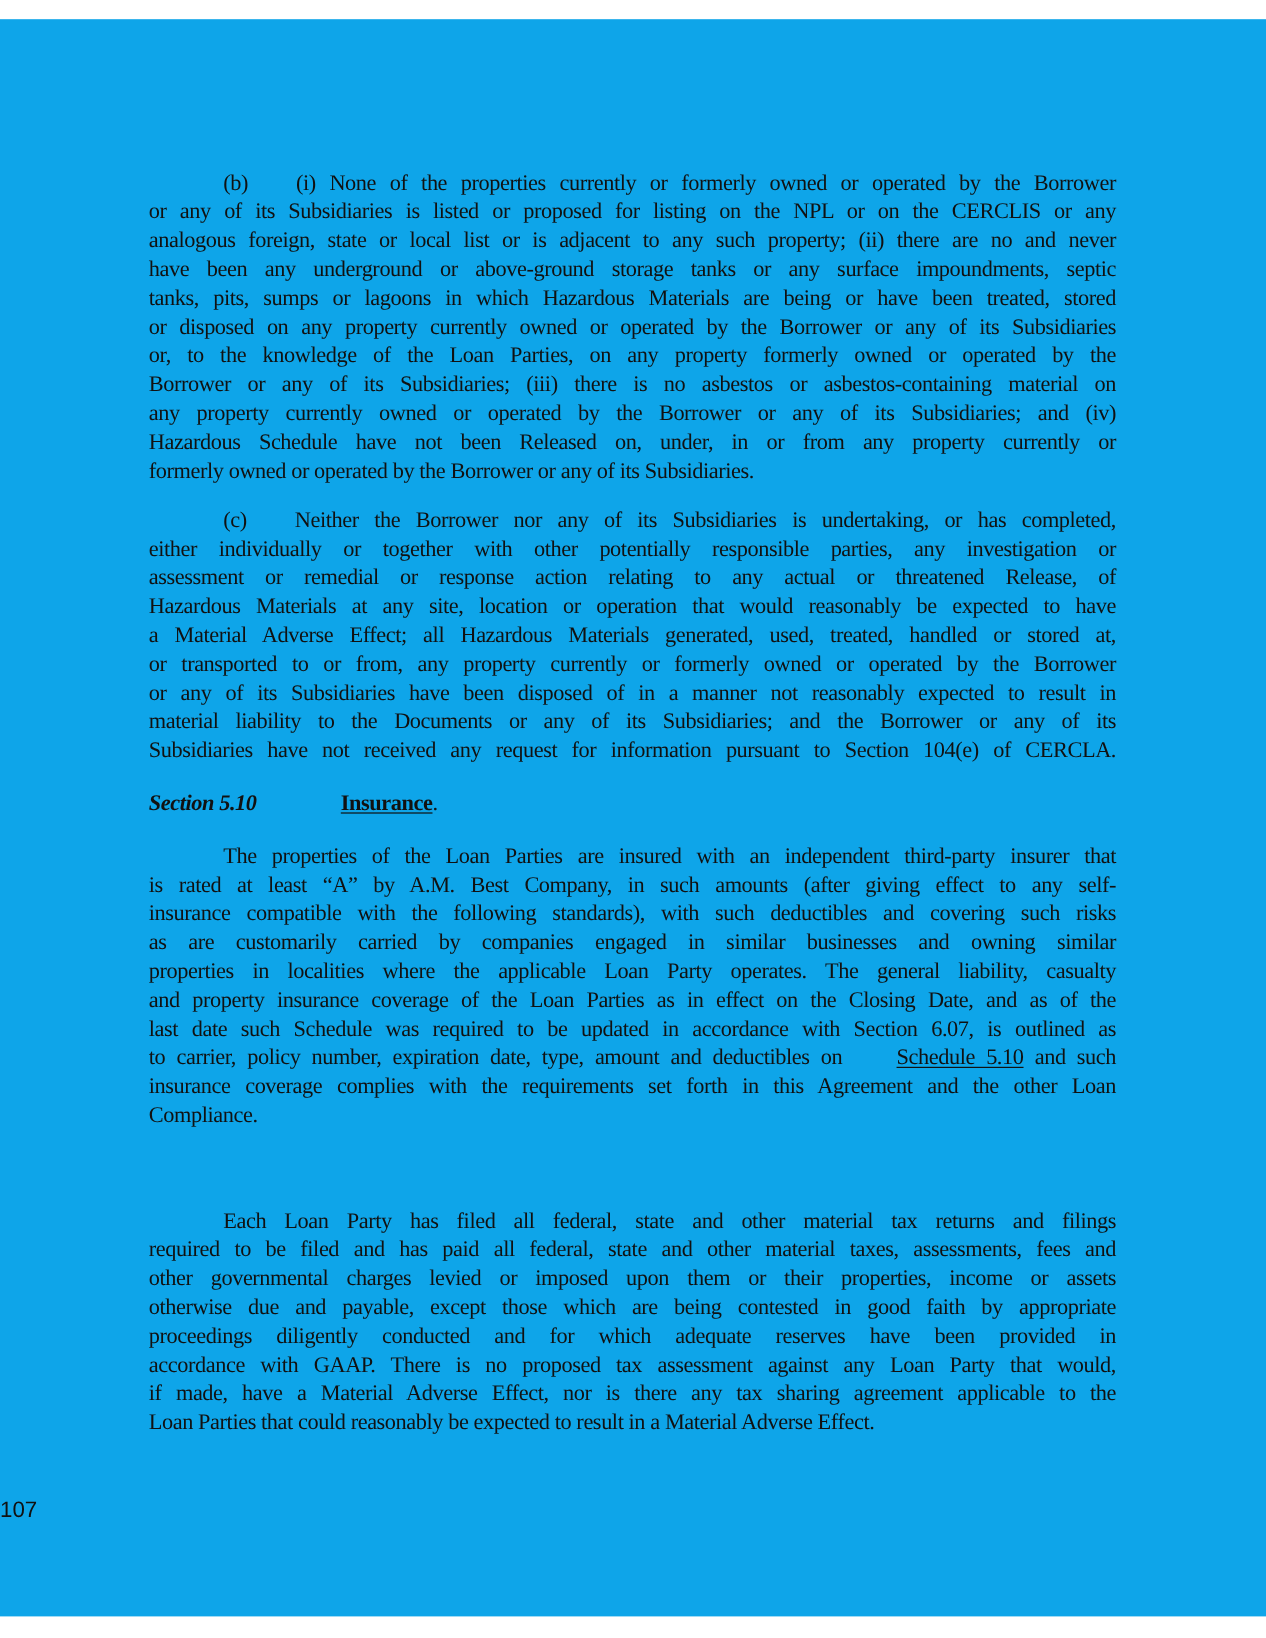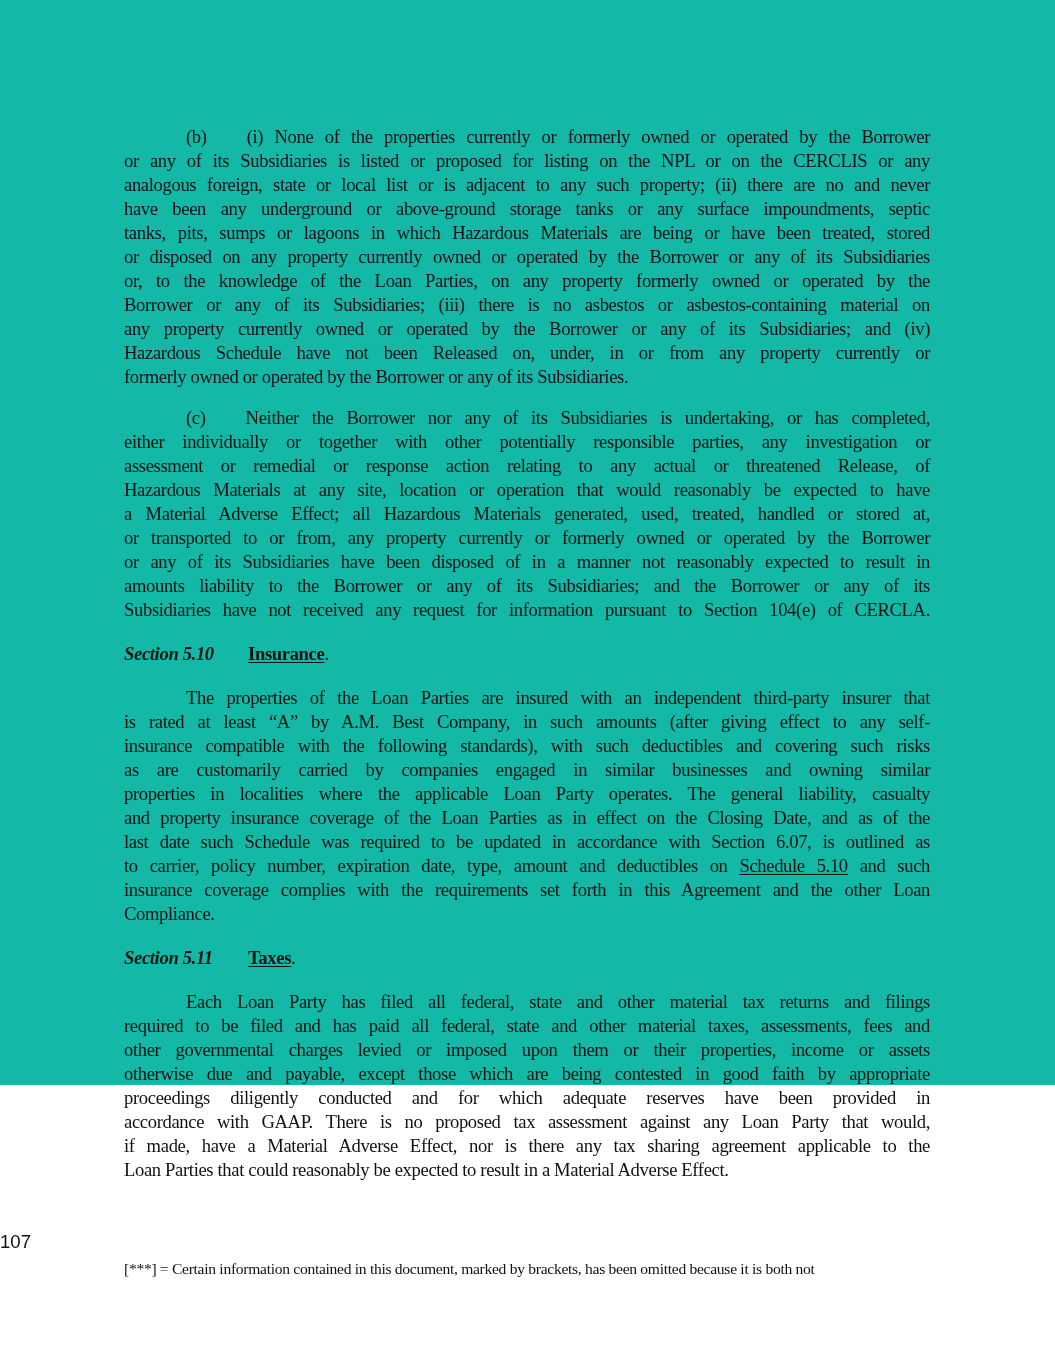--- a/index.html
+++ b/index.html
@@ -1,29 +1,29 @@
 <!DOCTYPE html>
 <html><head>
 <meta charset="utf-8">
 <style>
   html, body { margin:0; padding:0; background:#ffffff; }
   body { width:1055px; height:1365px; position:relative; overflow:hidden; }
-  .page { position:absolute; left:0; top:0; width:1055px; height:1085px; background:#14b8a6; }
+  .page { position:absolute; left:0; top:16px; width:1055px; height:1331px; background:#0ea5e9; }
   .line {
     position:absolute; left:124px; width:806px; height:24px;
     font-family:"Liberation Serif", serif; font-size:18.6px; line-height:24px;
     color:#111; white-space:nowrap; letter-spacing:-0.35px;
   }
   .line.justify { text-align:justify; text-align-last:justify; }
   .line.last { text-align:left; }
   .indent { padding-left:62px; width:744px; }
   .tab { display:inline-block; width:40px; }
   .heading { font-weight:bold; }
   .heading .num { display:inline-block; width:124px;font-style:italic; }
-  .u { text-decoration:underline; text-underline-offset:2px; }
+  .u { text-decoration:underline; text-underline-offset:2px;margin-left:36px; }
   .pagenum { position:absolute; left:0; width:1055px; top:1230px; text-align:left;
     font-family:Liberation Sans, sans-serif; font-size:18.6px; line-height:24px; color:#111; }
   .foot { position:absolute; left:124px; width:806px; font-family:"Liberation Serif", serif;
     font-size:15.6px; line-height:20px; color:#111; white-space:nowrap; letter-spacing:-0.3px; }
 </style>
 </head>
 <body>
 
 <div class="page">
 
@@ -42,48 +42,46 @@
   </div>
 
   <div>
     <div class="line justify indent" style="top:406px"><span>(c)</span><span class="tab"></span><span>Neither the Borrower nor any of its Subsidiaries is undertaking, or has completed,</span></div>
     <div class="line justify" style="top:430px">either individually or together with other potentially responsible parties, any investigation or</div>
     <div class="line justify" style="top:454px">assessment or remedial or response action relating to any actual or threatened Release, of</div>
     <div class="line justify" style="top:478px">Hazardous Materials at any site, location or operation that would reasonably be expected to have</div>
     <div class="line justify" style="top:502px">a Material Adverse Effect; all Hazardous Materials generated, used, treated, handled or stored at,</div>
     <div class="line justify" style="top:526px">or transported to or from, any property currently or formerly owned or operated by the Borrower</div>
     <div class="line justify" style="top:550px">or any of its Subsidiaries have been disposed of in a manner not reasonably expected to result in</div>
-    <div class="line justify" style="top:574px">amounts liability to the Borrower or any of its Subsidiaries; and the Borrower or any of its</div>
+    <div class="line justify" style="top:574px">material liability to the Documents or any of its Subsidiaries; and the Borrower or any of its</div>
     <div class="line justify" style="top:598px">Subsidiaries have not received any request for information pursuant to Section 104(e) of CERCLA.</div>
   </div>
 
   <div class="line heading" style="top:642px"><span class="num">Section 5.10</span><span class="u">Insurance</span><span style="font-weight:normal">.</span></div>
   <div>
     <div class="line justify indent" style="top:686px">The properties of the Loan Parties are insured with an independent third-party insurer that</div>
     <div class="line justify" style="top:710px">is rated at least “A” by A.M. Best Company, in such amounts (after giving effect to any self-</div>
     <div class="line justify" style="top:734px">insurance compatible with the following standards), with such deductibles and covering such risks</div>
     <div class="line justify" style="top:758px">as are customarily carried by companies engaged in similar businesses and owning similar</div>
     <div class="line justify" style="top:782px">properties in localities where the applicable Loan Party operates.  The general liability, casualty</div>
     <div class="line justify" style="top:806px">and property insurance coverage of the Loan Parties as in effect on the Closing Date, and as of the</div>
     <div class="line justify" style="top:830px">last date such Schedule was required to be updated in accordance with Section 6.07, is outlined as</div>
     <div class="line justify" style="top:854px"><span>to carrier, policy number, expiration date, type, amount and deductibles on </span><span class="u">Schedule 5.10</span><span> and such</span></div>
     <div class="line justify" style="top:878px">insurance coverage complies with the requirements set forth in this Agreement and the other Loan</div>
     <div class="line last" style="top:902px">Compliance.</div>
   </div>
 
-  <div class="line heading" style="top:946px"><span class="num">Section 5.11</span><span class="u">Taxes</span><span style="font-weight:normal">.</span></div>
   <div>
     <div class="line justify indent" style="top:990px">Each Loan Party has filed all federal, state and other material tax returns and filings</div>
     <div class="line justify" style="top:1014px">required to be filed and has paid all federal, state and other material taxes, assessments, fees and</div>
     <div class="line justify" style="top:1038px">other governmental charges levied or imposed upon them or their properties, income or assets</div>
     <div class="line justify" style="top:1062px">otherwise due and payable, except those which are being contested in good faith by appropriate</div>
     <div class="line justify" style="top:1086px">proceedings diligently conducted and for which adequate reserves have been provided in</div>
     <div class="line justify" style="top:1110px">accordance with GAAP.  There is no proposed tax assessment against any Loan Party that would,</div>
     <div class="line justify" style="top:1134px">if made, have a Material Adverse Effect, nor is there any tax sharing agreement applicable to the</div>
     <div class="line last" style="top:1158px">Loan Parties that could reasonably be expected to result in a Material Adverse Effect.</div>
   </div>
 
 
   <div class="pagenum">107</div>
 
-  <div class="foot" style="top:1259px">[***] = Certain information contained in this document, marked by brackets, has been omitted because it is both not</div>
 
 </div>
 
 </body></html>

